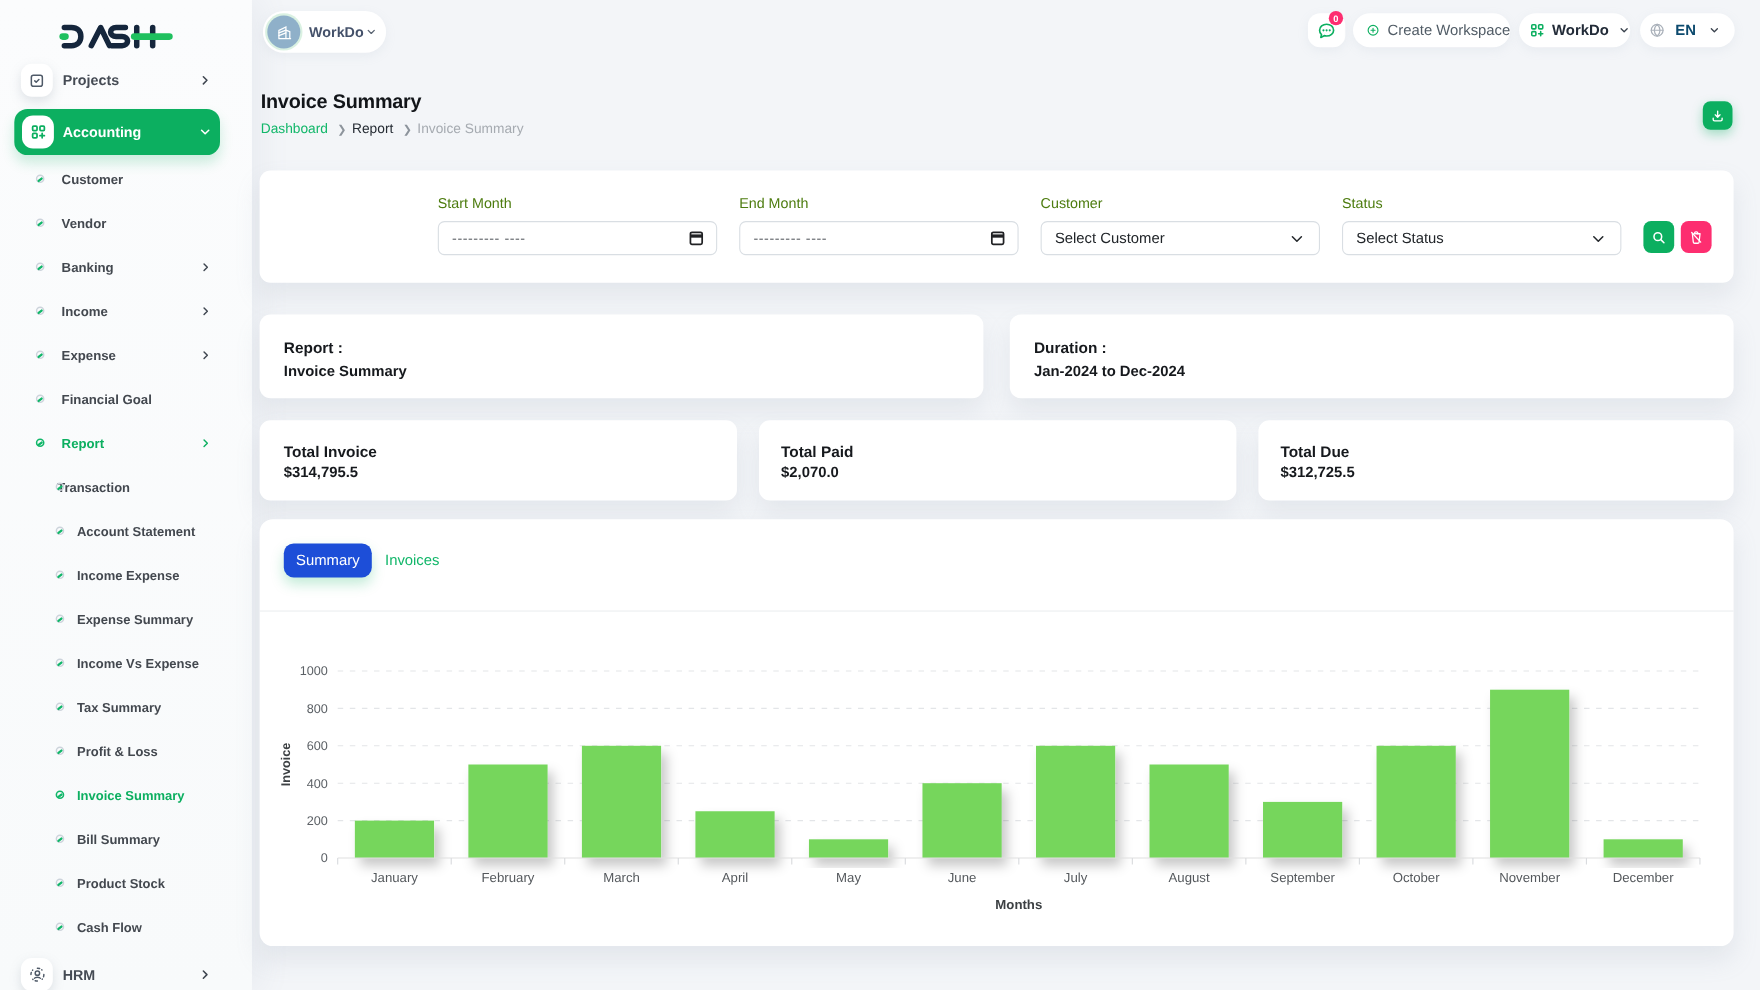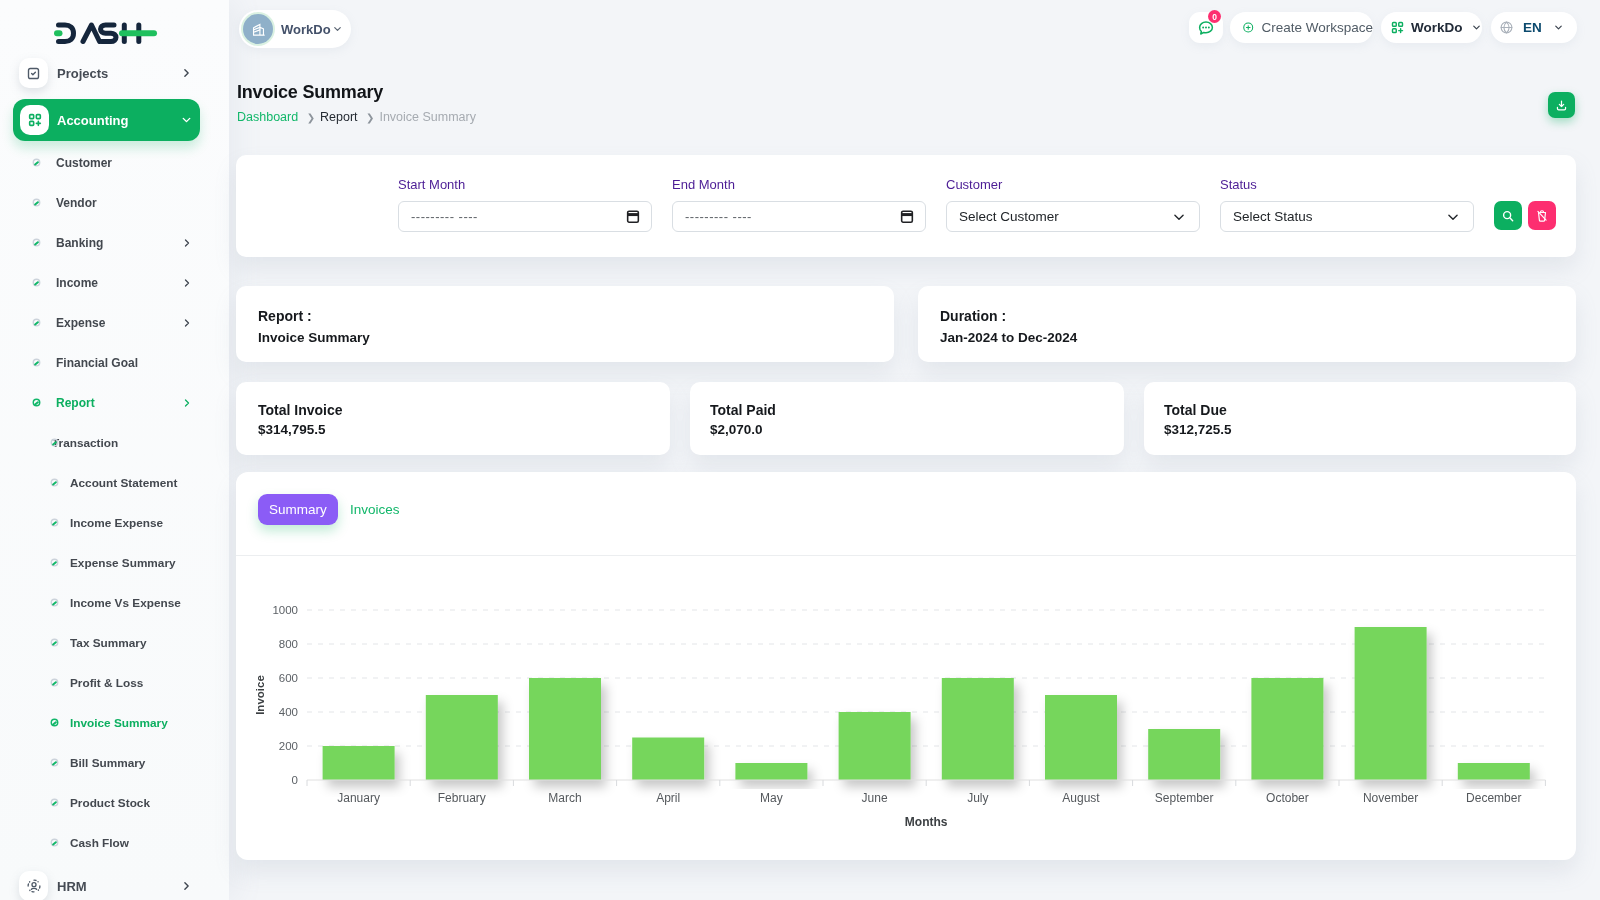--- a/index.html
+++ b/index.html
@@ -22,21 +22,21 @@
 
 
 #pill { position:absolute; left:13px; top:99px; width:187px; height:42px; background:#0caf60;
   border-radius:12px; box-shadow:0 7px 12px rgba(12,175,96,0.20); }
 
 
 .pillbtn { position:absolute; background:#fff; border-radius:16px; box-shadow:0 3px 10px rgba(160,174,192,0.12);
   display:flex; align-items:center; }
 
 
-.flabel { position:absolute; font-size:13px; color:#4c1d95; }
+.flabel { position:absolute; font-size:13px; color:#4d7c0f; }
 .finput { position:absolute; width:254px; height:31px; background:#fff; border:1px solid #d9dee3; border-radius:6px;
   display:flex; align-items:center; font-size:13px; color:#333; padding:0 12px; }
 
 
 .b14 { font-size:14px; font-weight:700; color:#16191d; }
 .b13 { font-size:13.5px; font-weight:700; color:#16191d; }
 </style>
 </head>
 <body>
 
@@ -332,21 +332,21 @@
   <div class="b14" style="position:absolute; left:20px; top:20px;">Total Paid</div>
   <div class="b13" style="position:absolute; left:20px; top:40px;">$2,070.0</div>
 </div>
 <div class="card" style="left:1144px; top:382px; width:432px; height:73px;">
   <div class="b14" style="position:absolute; left:20px; top:20px;">Total Due</div>
   <div class="b13" style="position:absolute; left:20px; top:40px;">$312,725.5</div>
 </div>
 
 <div class="card" style="left:236px; top:472px; width:1340px; height:388px; border-radius:12px;">
   <div style="position:absolute; left:0; top:0; width:100%; height:84px; border-bottom:1px solid #eceef0;"></div>
-  <div style="position:absolute; left:22px; top:22px; width:80px; height:31px; background:#8b5cf6; border-radius:9px; color:#fff; font-size:13.5px; display:flex; align-items:center; justify-content:center; box-shadow:0 6px 12px rgba(12,175,96,0.25);">Summary</div>
+  <div style="position:absolute; left:22px; top:22px; width:80px; height:31px; background:#1d4ed8; border-radius:9px; color:#fff; font-size:13.5px; display:flex; align-items:center; justify-content:center; box-shadow:0 6px 12px rgba(12,175,96,0.25);">Summary</div>
   <div style="position:absolute; left:114px; top:30px; font-size:13.5px; color:#12b76a;">Invoices</div>
   <svg style="position:absolute; left:0; top:88px;" width="1340" height="300" viewBox="0 0 1340 300">
     <defs>
       <filter id="barsh" x="-30%" y="-30%" width="180%" height="180%">
         <feDropShadow dx="5" dy="7" stdDeviation="5.5" flood-color="#000" flood-opacity="0.22"></feDropShadow>
       </filter>
     </defs>
     <g id="grid">
         <line x1="71.0" y1="50.0" x2="1309.4" y2="50.0" stroke="#e3e5e8" stroke-width="1" stroke-dasharray="5 6"></line>
         <text x="62" y="54.0" text-anchor="end" font-size="11.5" fill="#5c6166" font-family="Liberation Sans, sans-serif">1000</text>

